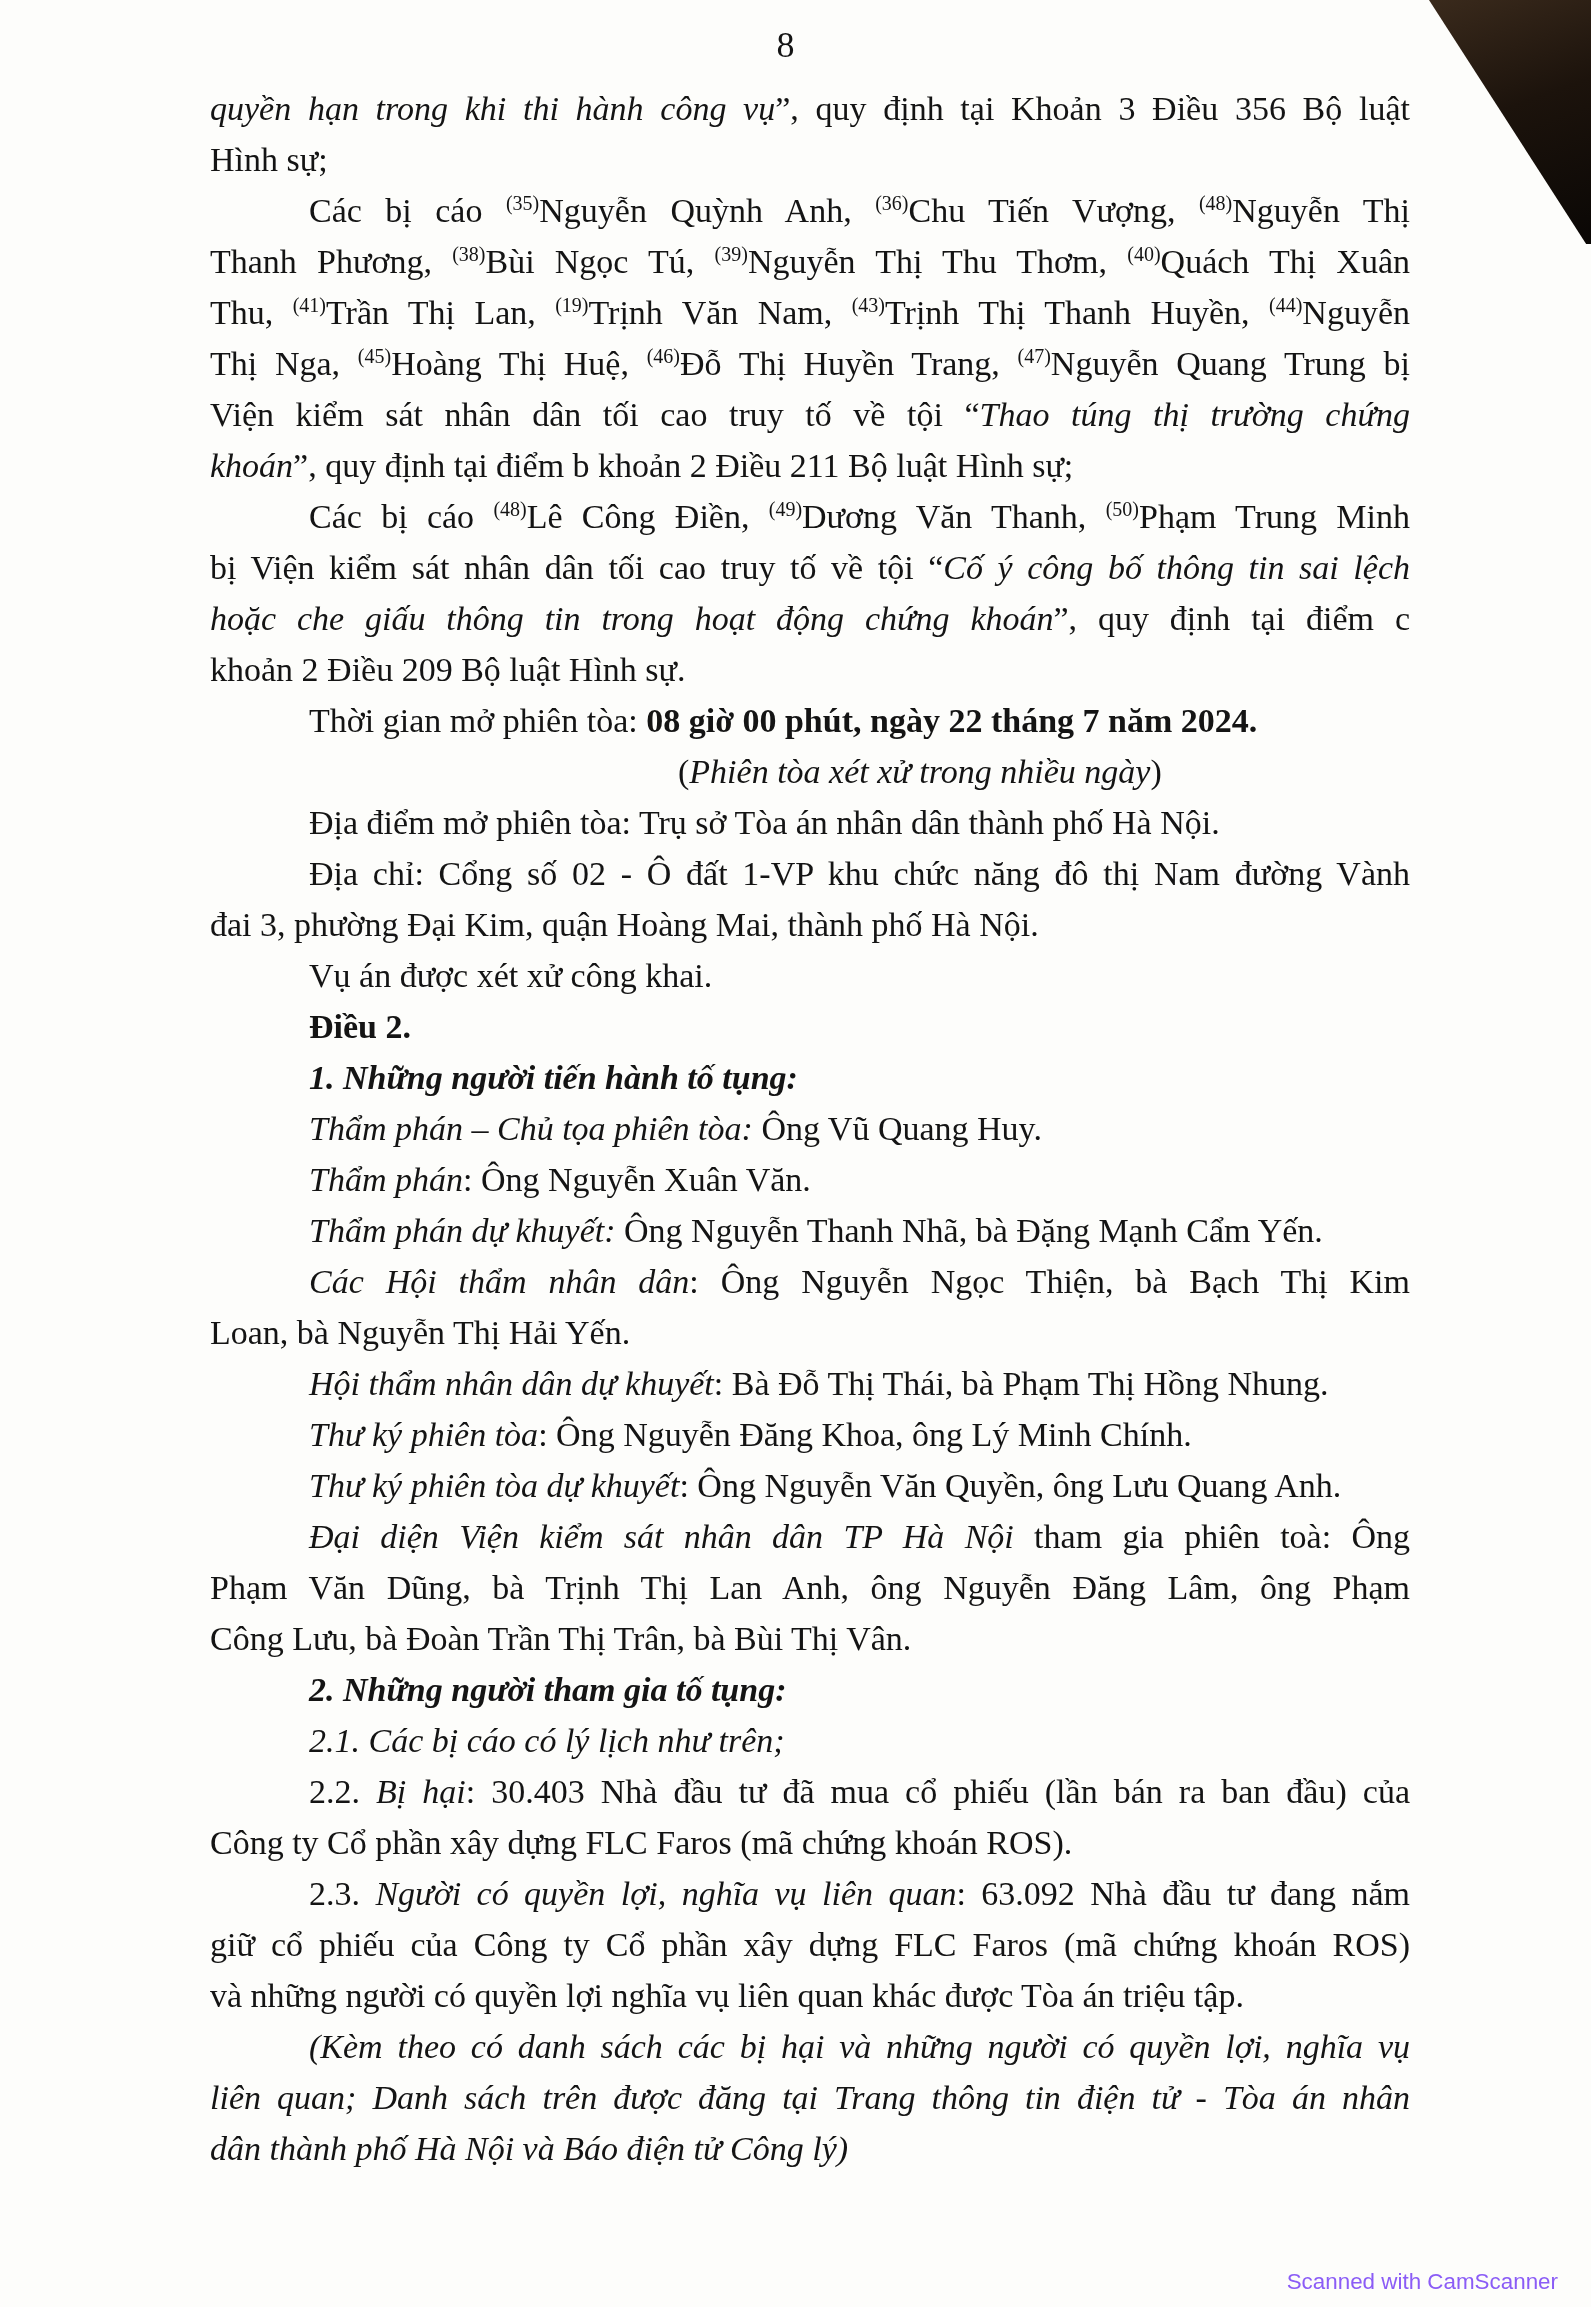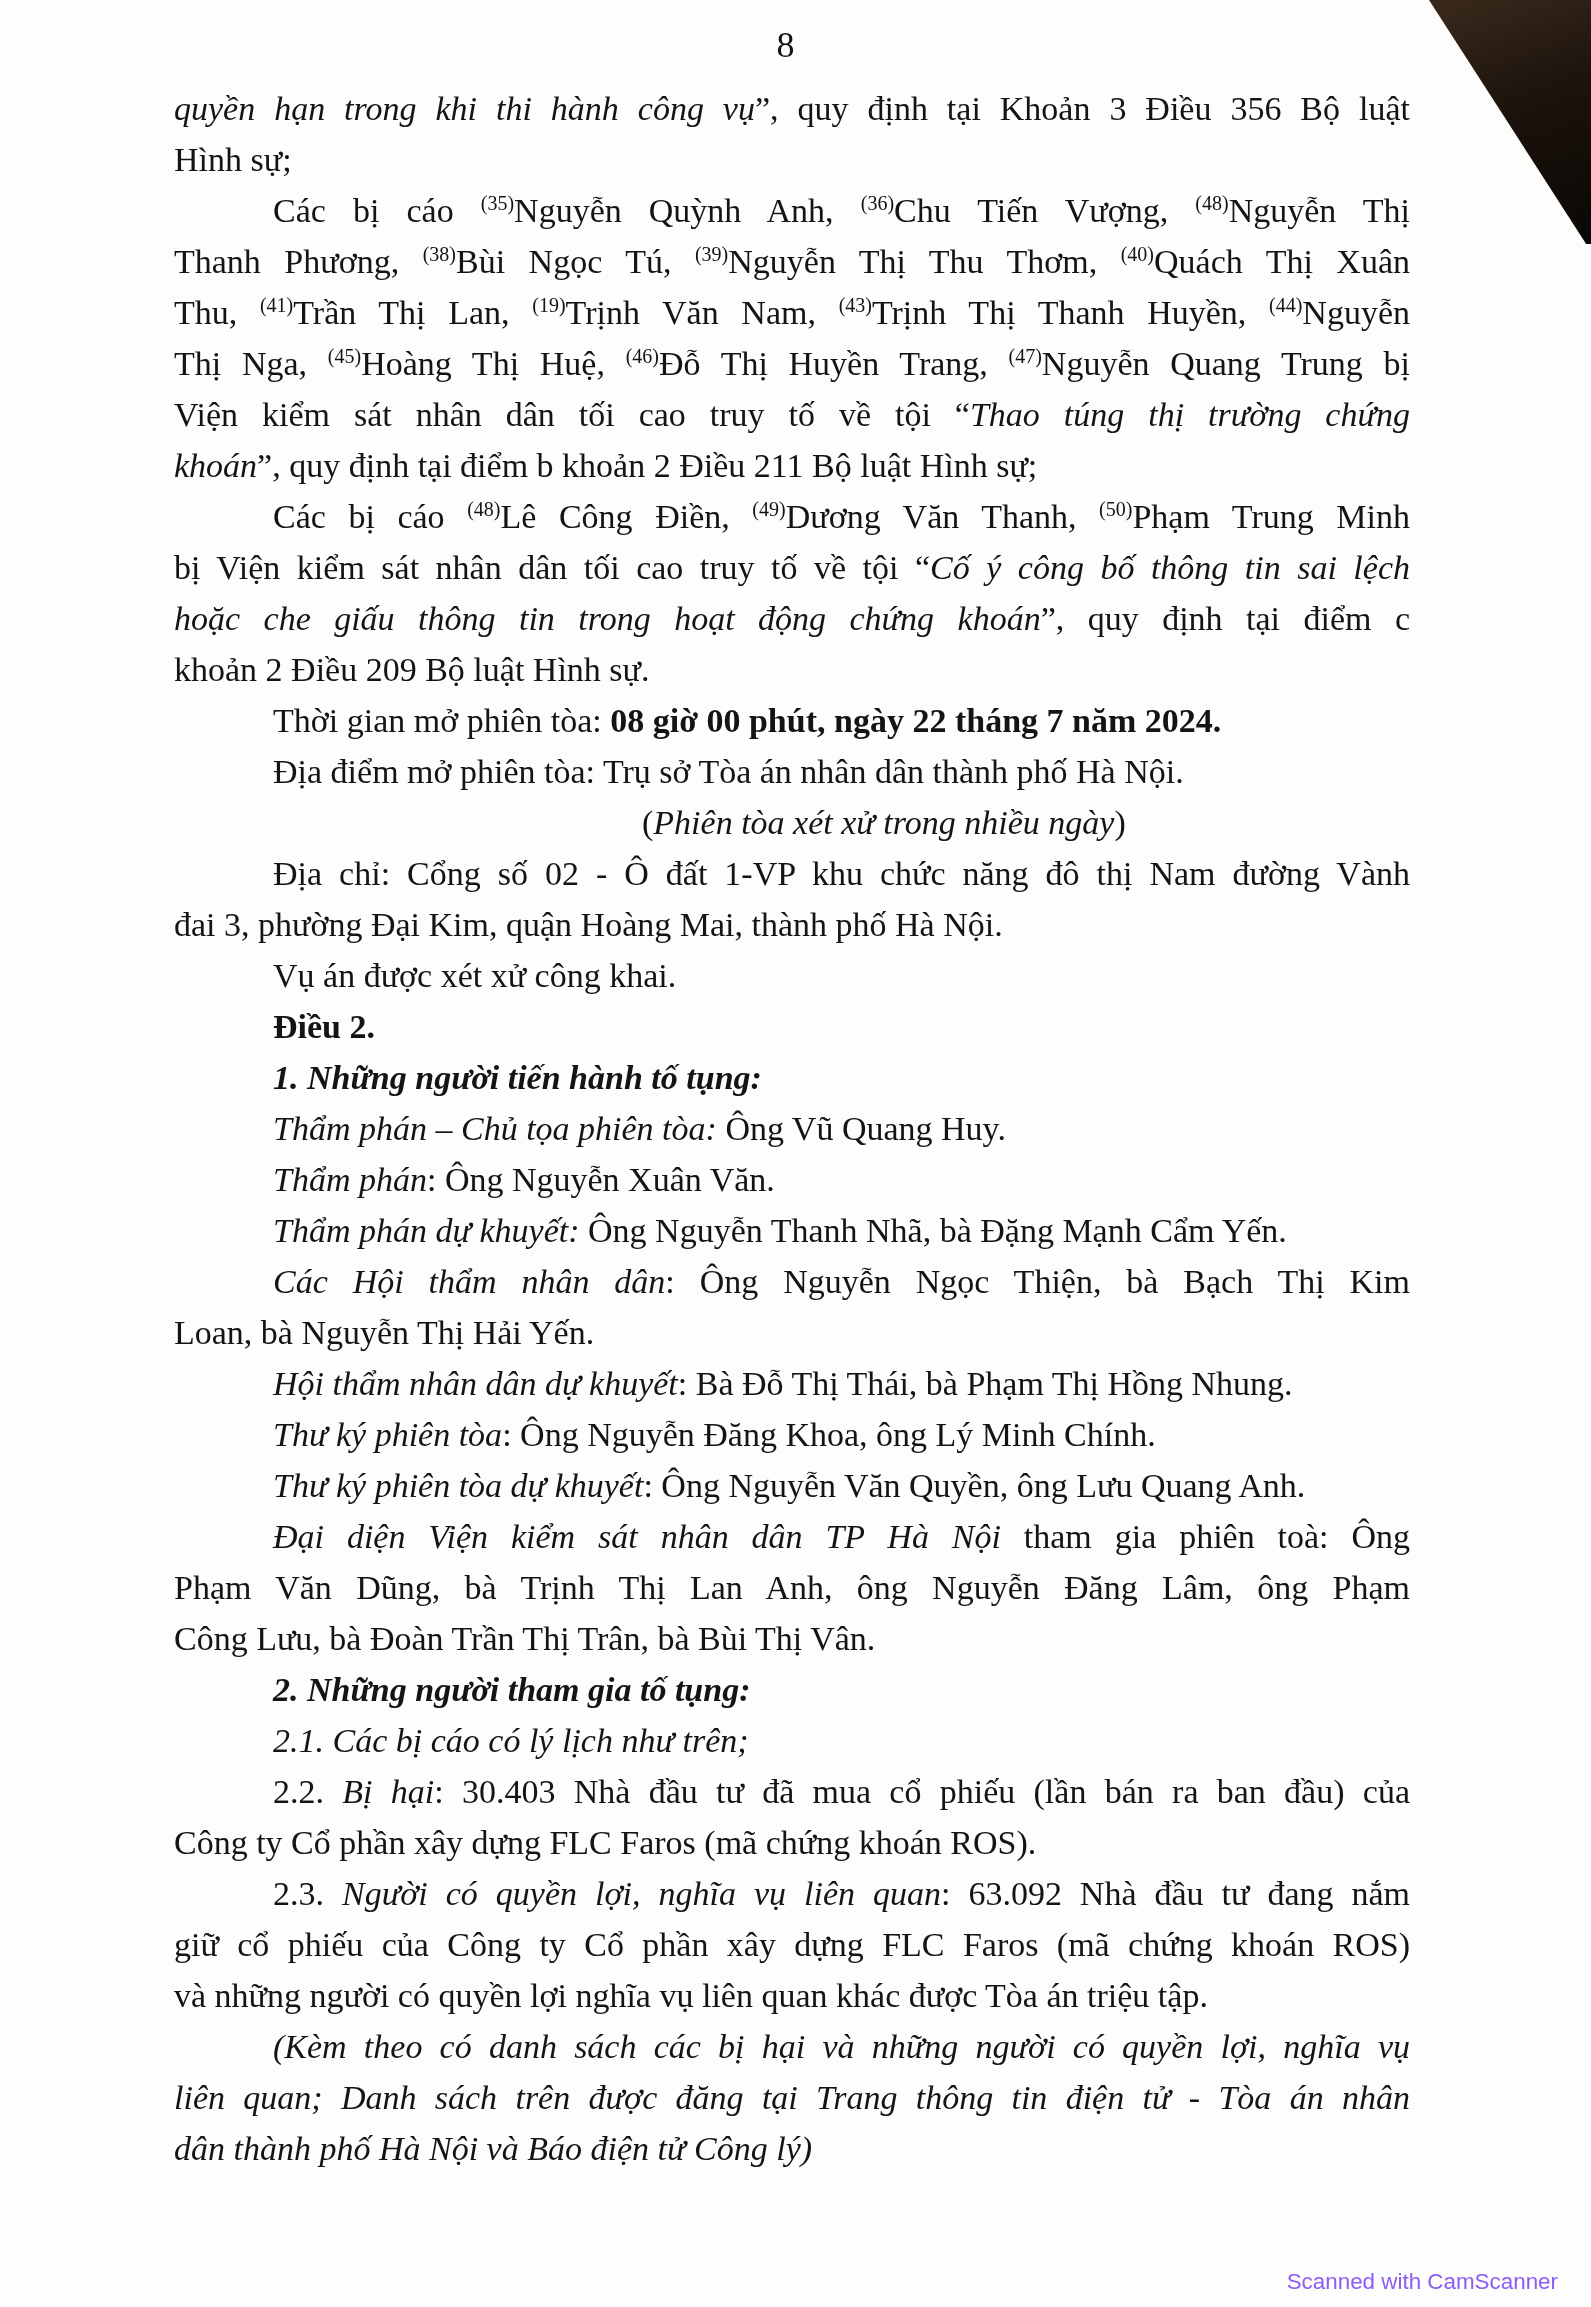--- a/index.html
+++ b/index.html
@@ -15,21 +15,21 @@
     clip-path: polygon(0 0, 100% 0, 100% 100%, 97% 100%);
   }
   .page-num {
     position: absolute; top: 25px; left: 0; width: 1571px; text-align: center;
     font-size: 36px; line-height: 41px;
   }
   .body-text {
     position: absolute; left: 174px; top: 83px; width: 1236px;
     font-size: 34px; line-height: 51px;
   }
-  .line { display: block; height: 51px; white-space: nowrap; text-align: justify; text-align-last: justify; }
+  .line { display: block; height: 51px; white-space: nowrap; text-align: justify; text-align-last: justify; margin-left: 36px; }
   .line.left { text-align: right; text-align-last: left; }
   .line.indent { padding-left: 99px; }
   .line.center-sub { padding-left: 468px; text-align: left; text-align-last: left; }
   .i { font-style: italic; }
   .b { font-weight: bold; }
   .bi { font-weight: bold; font-style: italic; }
   .sup { font-size: 20px; vertical-align: 12.4px; line-height: 0; }
   .footer {
     position: absolute; right: 33px; top: 2269px;
     font-family: "Liberation Sans", "DejaVu Sans", sans-serif;
@@ -50,22 +50,22 @@
     <div class="line"><span>Thanh Phương, </span><span class="sup">(38)</span><span>Bùi Ngọc Tú, </span><span class="sup">(39)</span><span>Nguyễn Thị Thu Thơm, </span><span class="sup">(40)</span><span>Quách Thị Xuân</span></div>
     <div class="line"><span>Thu, </span><span class="sup">(41)</span><span>Trần Thị Lan, </span><span class="sup">(19)</span><span>Trịnh Văn Nam, </span><span class="sup">(43)</span><span>Trịnh Thị Thanh Huyền, </span><span class="sup">(44)</span><span>Nguyễn</span></div>
     <div class="line"><span>Thị Nga, </span><span class="sup">(45)</span><span>Hoàng Thị Huệ, </span><span class="sup">(46)</span><span>Đỗ Thị Huyền Trang, </span><span class="sup">(47)</span><span>Nguyễn Quang Trung bị</span></div>
     <div class="line"><span>Viện kiểm sát nhân dân tối cao truy tố về tội “</span><span class="i">Thao túng thị trường chứng</span></div>
     <div class="line left"><span class="i">khoán</span><span>”, quy định tại điểm b khoản 2 Điều 211 Bộ luật Hình sự;</span></div>
     <div class="line indent"><span>Các bị cáo </span><span class="sup">(48)</span><span>Lê Công Điền, </span><span class="sup">(49)</span><span>Dương Văn Thanh, </span><span class="sup">(50)</span><span>Phạm Trung Minh</span></div>
     <div class="line"><span>bị Viện kiểm sát nhân dân tối cao truy tố về tội “</span><span class="i">Cố ý công bố thông tin sai lệch</span></div>
     <div class="line"><span class="i">hoặc che giấu thông tin trong hoạt động chứng khoán</span><span>”, quy định tại điểm c</span></div>
     <div class="line left"><span>khoản 2 Điều 209 Bộ luật Hình sự.</span></div>
     <div class="line indent left"><span>Thời gian mở phiên tòa: </span><span class="b">08 giờ 00 phút, ngày 22 tháng 7 năm 2024.</span></div>
+    <div class="line center-sub"><span>(</span><span class="i">Phiên tòa xét xử trong nhiều ngày</span><span>)</span></div>
     <div class="line indent left"><span>Địa điểm mở phiên tòa: Trụ sở Tòa án nhân dân thành phố Hà Nội.</span></div>
-    <div class="line center-sub"><span>(</span><span class="i">Phiên tòa xét xử trong nhiều ngày</span><span>)</span></div>
     <div class="line indent"><span>Địa chỉ: Cổng số 02 - Ô đất 1-VP khu chức năng đô thị Nam đường Vành</span></div>
     <div class="line left"><span>đai 3, phường Đại Kim, quận Hoàng Mai, thành phố Hà Nội.</span></div>
     <div class="line indent left"><span>Vụ án được xét xử công khai.</span></div>
     <div class="line indent left"><span class="b">Điều 2.</span></div>
     <div class="line indent left"><span class="bi">1. Những người tiến hành tố tụng:</span></div>
     <div class="line indent left"><span class="i">Thẩm phán – Chủ tọa phiên tòa:</span><span> Ông Vũ Quang Huy.</span></div>
     <div class="line indent left"><span class="i">Thẩm phán</span><span>: Ông Nguyễn Xuân Văn.</span></div>
     <div class="line indent left"><span class="i">Thẩm phán dự khuyết:</span><span> Ông Nguyễn Thanh Nhã, bà Đặng Mạnh Cẩm Yến.</span></div>
     <div class="line indent"><span class="i">Các Hội thẩm nhân dân</span><span>: Ông Nguyễn Ngọc Thiện, bà Bạch Thị Kim</span></div>
     <div class="line left"><span>Loan, bà Nguyễn Thị Hải Yến.</span></div>

